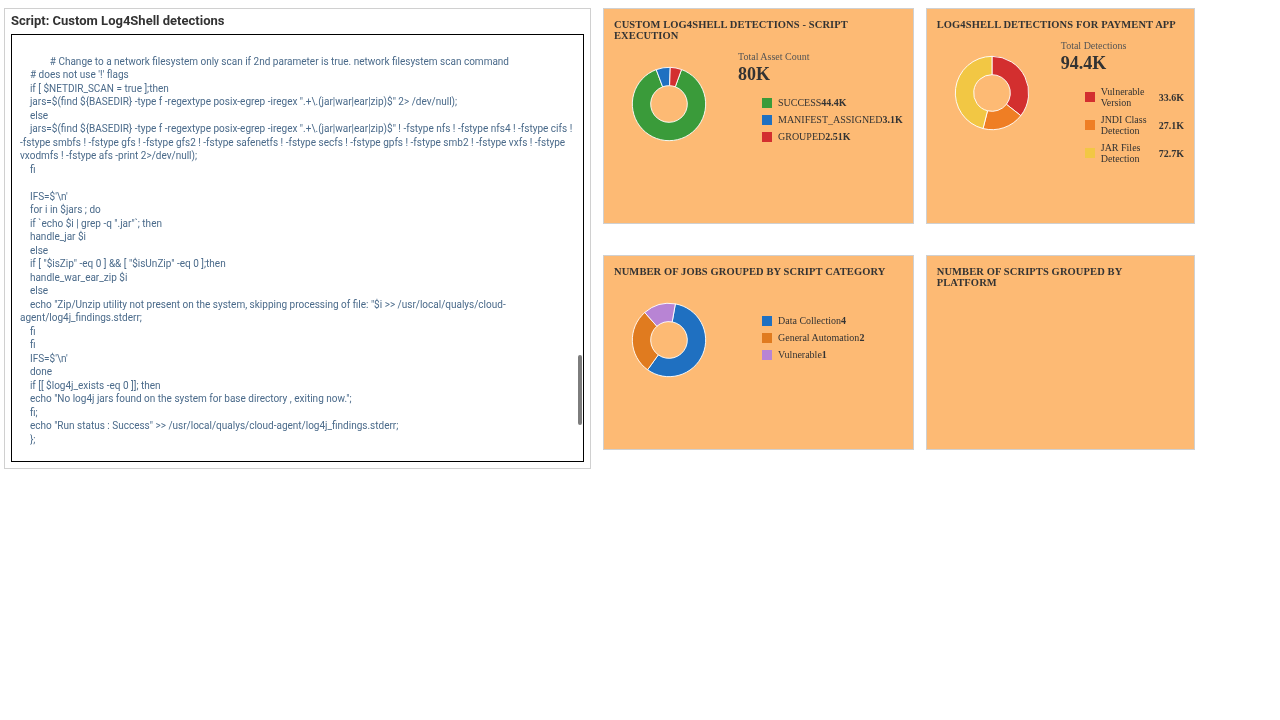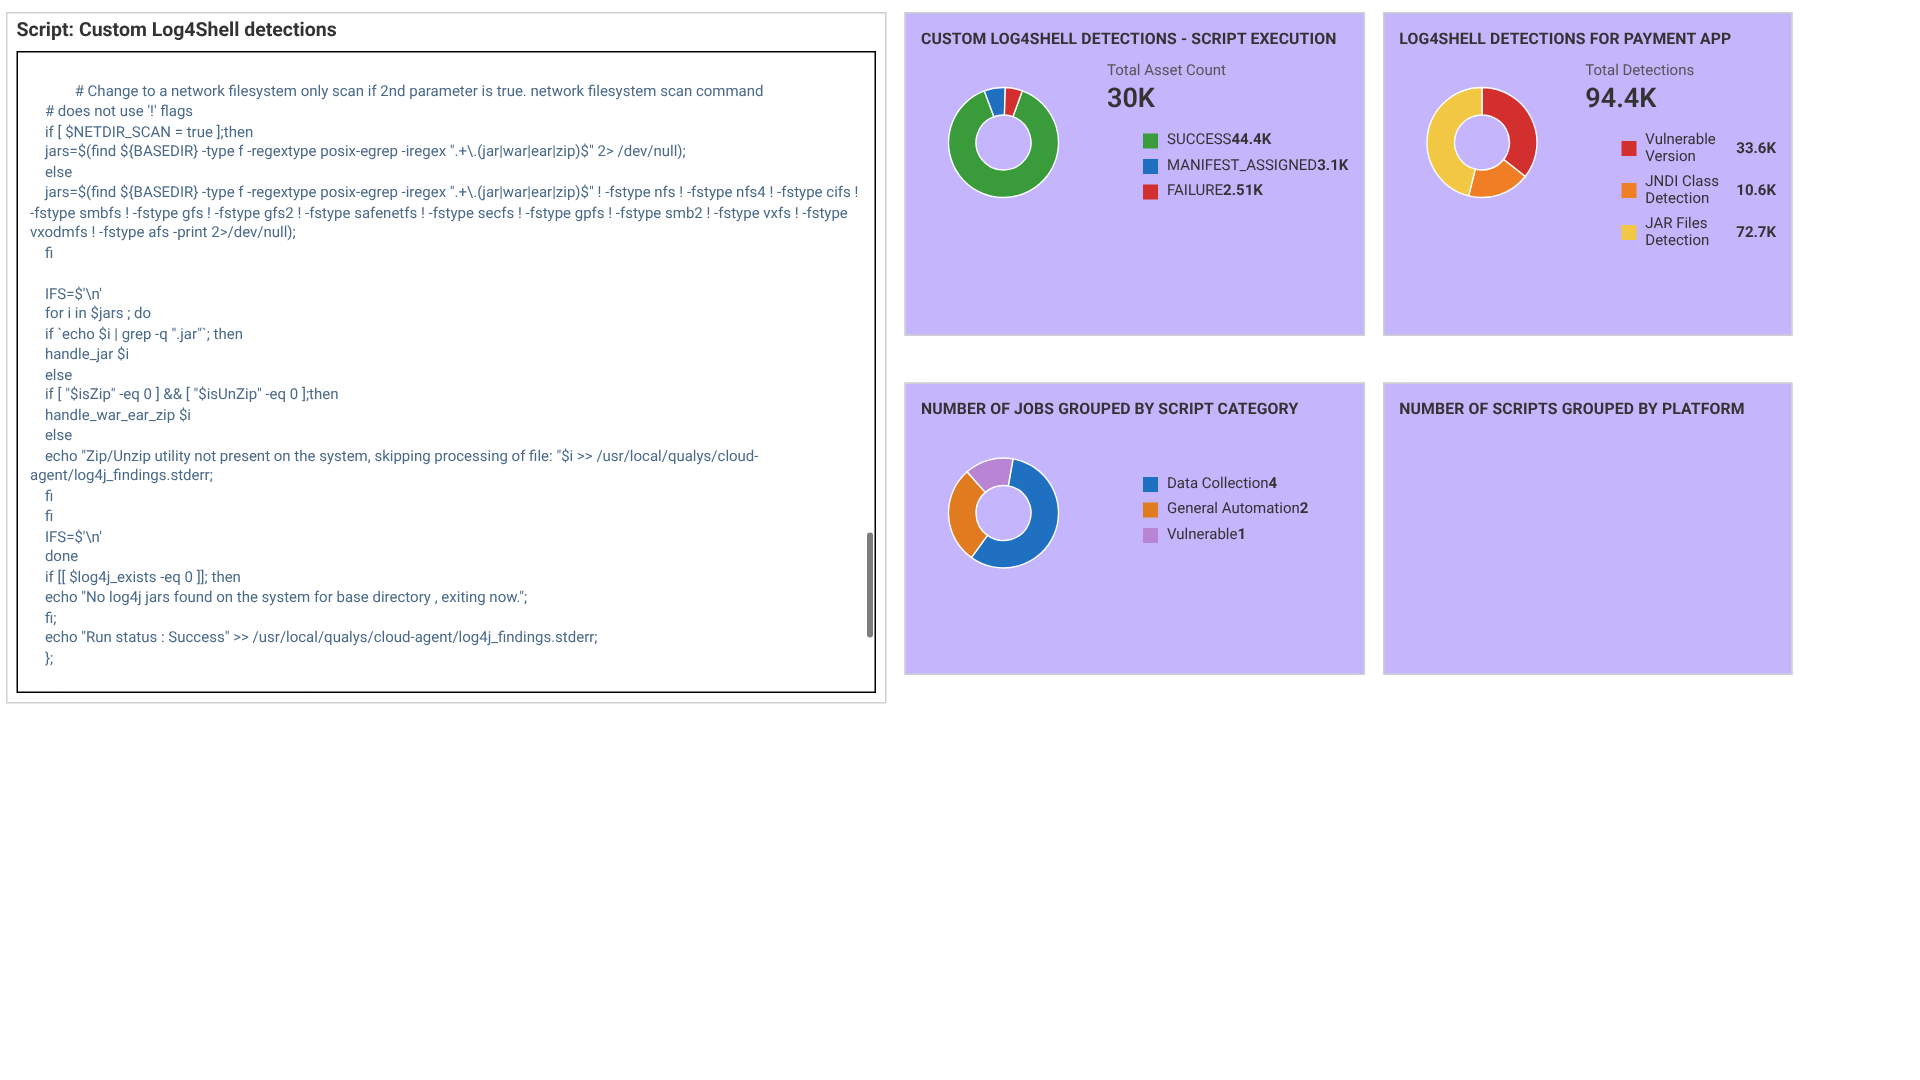--- a/index.html
+++ b/index.html
@@ -53,23 +53,24 @@
   .right-col {
     width: 592px;
     display: grid;
     grid-template-columns: 1fr 1fr;
     grid-template-rows: auto auto;
     gap: 12px;
     padding-top: 8px;
   }
   .card {
     border: 1px solid #d0d0d0;
-    background: #c4b5fd;
+    background: #fdba74;
     padding: 10px 10px 8px 10px;
     position: relative;
+    font-family: Liberation Serif, serif;
   }
   .card-title {
     font-size: 10.5px;
     font-weight: 700;
     color: #333;
     text-transform: uppercase;
     letter-spacing: 0.1px;
     margin-bottom: 8px;
   }
   .card-body {
@@ -181,40 +182,40 @@
     <div class="card row1-card">
       <div class="card-title">CUSTOM LOG4SHELL DETECTIONS - SCRIPT EXECUTION</div>
       <div class="card-body">
         <svg class="donut" viewBox="0 0 36 36" id="donut1">
             <path d="M 22.104241719908025 6.723688550569101 A 12 12 0 1 1 13.82029153197693 6.751442887092752 L 15.910145765988464 12.375721443546375 A 6 6 0 1 0 20.052120859954012 12.36184427528455 Z" fill="#3a9b3a" stroke="#fff" stroke-width="0.3"></path>
             <path d="M 13.82029153197693 6.751442887092752 A 12 12 0 0 1 18.404479592642275 6.0068187598479135 L 18.202239796321138 12.003409379923957 A 6 6 0 0 0 15.910145765988464 12.375721443546375 Z" fill="#1f70c1" stroke="#fff" stroke-width="0.3"></path>
             <path d="M 18.404479592642275 6.0068187598479135 A 12 12 0 0 1 22.104241719908018 6.723688550569097 L 20.05212085995401 12.361844275284549 A 6 6 0 0 0 18.202239796321138 12.003409379923957 Z" fill="#d32f2f" stroke="#fff" stroke-width="0.3"></path>
           </svg>
         <div class="card-data">
           <div class="big-label">Total Asset Count</div>
-          <div class="big-value">30K</div>
+          <div class="big-value">80K</div>
           <div id="legend1">
               <div class="legend-row">
                 <span class="legend-left">
                   <span class="swatch" style="background:#3a9b3a"></span>
                   <span class="legend-label">SUCCESS</span>
                 </span>
                 <span class="legend-val">44.4K</span>
               </div>
               <div class="legend-row">
                 <span class="legend-left">
                   <span class="swatch" style="background:#1f70c1"></span>
                   <span class="legend-label">MANIFEST_ASSIGNED</span>
                 </span>
                 <span class="legend-val">3.1K</span>
               </div>
               <div class="legend-row">
                 <span class="legend-left">
                   <span class="swatch" style="background:#d32f2f"></span>
-                  <span class="legend-label">FAILURE</span>
+                  <span class="legend-label">GROUPED</span>
                 </span>
                 <span class="legend-val">2.51K</span>
               </div>
             </div>
         </div>
       </div>
     </div>
 
     <div class="card row1-card">
       <div class="card-title">LOG4SHELL DETECTIONS FOR PAYMENT APP</div>
@@ -233,21 +234,21 @@
                   <span class="swatch" style="background:#d32f2f"></span>
                   <span class="legend-label">Vulnerable Version</span>
                 </span>
                 <span class="legend-val">33.6K</span>
               </div>
               <div class="legend-row">
                 <span class="legend-left">
                   <span class="swatch" style="background:#ef7e24"></span>
                   <span class="legend-label">JNDI Class Detection</span>
                 </span>
-                <span class="legend-val">10.6K</span>
+                <span class="legend-val">27.1K</span>
               </div>
               <div class="legend-row">
                 <span class="legend-left">
                   <span class="swatch" style="background:#f2c744"></span>
                   <span class="legend-label">JAR Files Detection</span>
                 </span>
                 <span class="legend-val">72.7K</span>
               </div>
             </div>
         </div>

